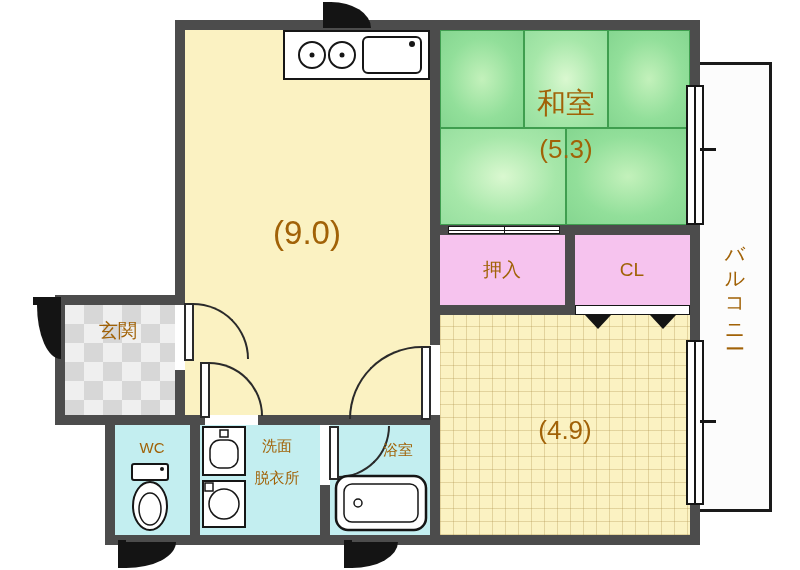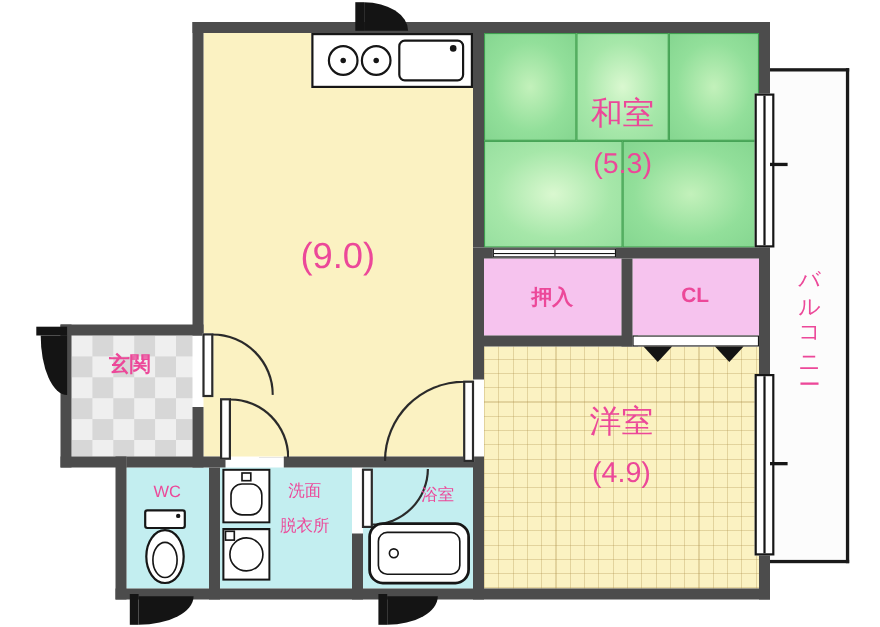--- a/index.html
+++ b/index.html
@@ -32,26 +32,26 @@
   .slide-mid { position: absolute; left: 0; top: 50%; width: 100%; height: 1px; background: #161616; }
   .slide-tk  { position: absolute; left: 50%; top: 0; width: 1px; height: 100%; background: #161616; }
   .track { background: #fff; border: 1px solid #161616; }
   .leaf { background: #fff; border: 2px solid #2a2a2a; }
   .fan  { background: #141414; }
   .tri  { width: 0; height: 0; border-left: 13px solid transparent; border-right: 13px solid transparent; border-top: 14px solid #141414; }
   .fixture svg { display: block; }
   .ol { fill: #fff; stroke: #161616; stroke-width: 2; }
   .thin { fill: none; stroke: #161616; stroke-width: 1.5; }
   .kitchen { background: #fff; border: 2px solid #161616; }
-  .lbl { color: #ec4899; transform: translate(-50%,-50%); white-space: nowrap; text-align: center; }
+  .lbl { color: #a16207; transform: translate(-50%,-50%); white-space: nowrap; text-align: center; }
   .lbl-xl  { font-size: 31px; }
   .lbl-num { font-size: 33px; }
   .lbl-l   { font-size: 29px; }
   .lbl-num2{ font-size: 26px; }
-  .lbl-m   { font-size: 19px; font-weight: bold; }
+  .lbl-m   { font-size: 19px; }
   .lbl-s   { font-size: 15px; }
   .lbl-v   { writing-mode: vertical-rl; text-orientation: upright; font-size: 20px; letter-spacing: 4px; }
 </style>
 </head>
 <body>
 
 <div id="plan">
 
   <div class="room" style="left:185px;top:30px;width:245px;height:385px;background:#fbf2c2"></div>
 
@@ -175,21 +175,20 @@
       <rect class="thin" x="10" y="10" width="74" height="38" rx="8"></rect>
       <circle class="thin" cx="24" cy="29" r="4"></circle>
     </svg>
   </div>
 
   <div class="lbl lbl-num" style="left:307px;top:233px">(9.0)</div>
   <div class="lbl lbl-l" style="left:566px;top:104px">和室</div>
   <div class="lbl lbl-num2" style="left:566px;top:149px">(5.3)</div>
   <div class="lbl lbl-m" style="left:502px;top:270px">押入</div>
   <div class="lbl lbl-m" style="left:632px;top:270px">CL</div>
-  <div class="lbl lbl-l" style="left:565px;top:384px">洋室</div>
   <div class="lbl lbl-num2" style="left:565px;top:430px">(4.9)</div>
   <div class="lbl lbl-v" style="left:736px;top:287px">バルコニー</div>
   <div class="lbl lbl-m" style="left:118px;top:331px">玄関</div>
   <div class="lbl lbl-s" style="left:152px;top:447px">WC</div>
   <div class="lbl lbl-s" style="left:277px;top:446px">洗面</div>
   <div class="lbl lbl-s" style="left:277px;top:478px">脱衣所</div>
   <div class="lbl lbl-s" style="left:398px;top:450px">浴室</div>
 
 </div>
 

